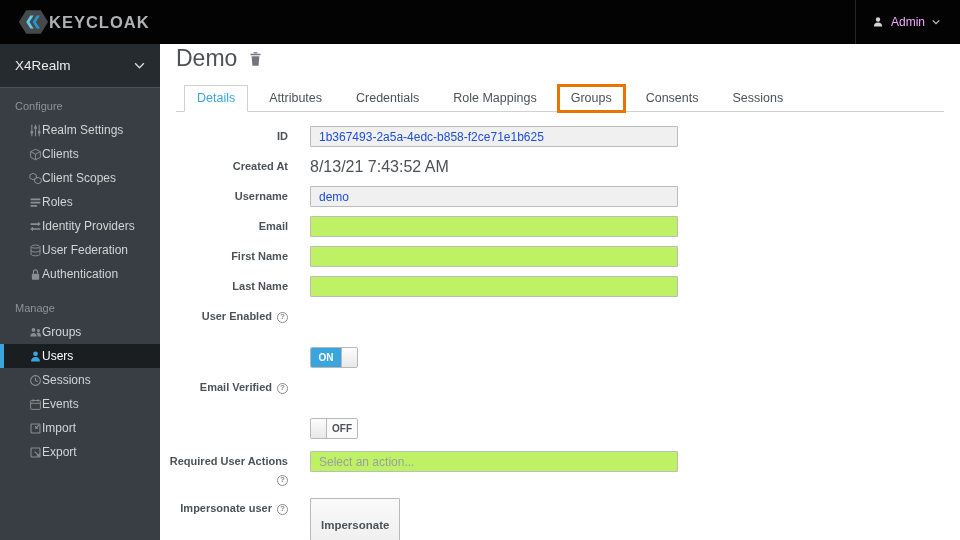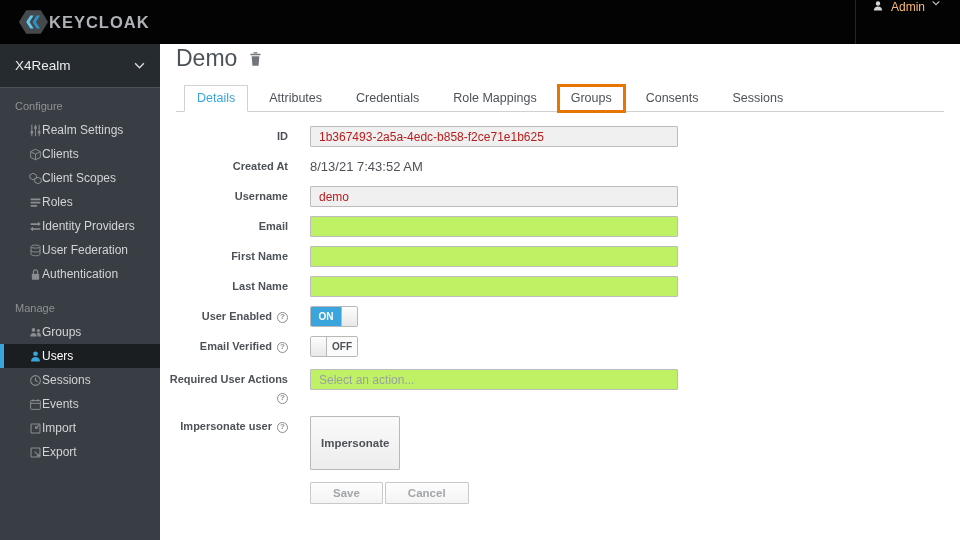--- a/index.html
+++ b/index.html
@@ -12,22 +12,22 @@
 
   
   .topbar {
     position:absolute; top:0; left:0; width:960px; height:44px;
     background:#030303; display:flex; align-items:center; justify-content:space-between;
     z-index:5;
   }
   .brand { display:flex; align-items:center; gap:0; padding-left:18px; }
   .brand-text { font-size:16.5px; font-weight:bold; letter-spacing:1px; color:#aeb2b6; }
   .user-menu {
-    height:44px; display:flex; align-items:flex-start; gap:7px;
-    padding:0 20px 0 16px; border-left:1px solid #262626; color:#fdba74; font-size:12px;
+    height:44px; display:flex; align-items:center; gap:7px;
+    padding:0 20px 0 16px; border-left:1px solid #262626; color:#f0abfc; font-size:12px;
     cursor:pointer;
   }
 
   
   .sidebar {
     position:absolute; top:44px; left:0; bottom:0; width:160px;
     background:#383e43;
   }
   .realm-selector {
     height:44px; background:#262b30; border-bottom:1px solid #4c5256;
@@ -77,36 +77,36 @@
     padding-top:4px; line-height:13px;
   }
   .frow.wide-label .flabel { width:132px; margin-left:-20px; }
   .fcontrol { width:368px; }
   .fcontrol.auto { width:auto; }
   .form-control {
     width:100%; height:21px; border:1px solid #bcbcbc; border-radius:1px;
     padding:0 8px; font-size:12px; font-family:"Liberation Sans", sans-serif;
     color:#72767b; background:#bef264; outline:none;
   }
-  .form-control:disabled { background:#f0f0f0; color:#b91c1c; }
+  .form-control:disabled { background:#f0f0f0; color:#1d4ed8; }
   .form-control::placeholder { color:#9aa0a4; opacity:1; }
-  .static-value { font-size:13px; color:#4d5258; line-height:21px; }
+  .static-value { font-size:16px; color:#4d5258; line-height:21px; }
 
   .help {
     display:inline-flex; align-items:center; justify-content:center;
     width:11px; height:11px; border:1px solid #8a8d90; border-radius:50%;
     color:#8a8d90; font-size:8px; font-weight:bold; margin-left:5px;
     vertical-align:1px; cursor:pointer; line-height:1;
   }
   .help-below { display:block; text-align:right; margin-top:5px; }
   .help-below .help { margin-left:0; }
 
   .toggle {
     display:inline-flex; height:21px; border:1px solid #b8b8b8; border-radius:2px;
-    overflow:hidden; cursor:pointer;
+    overflow:hidden; cursor:pointer;margin-top:41px;
   }
   .t-on {
     width:30px; background:#39a5dc; color:#fff; font-size:10px; font-weight:bold;
     display:flex; align-items:center; justify-content:center;
   }
   .t-off {
     width:30px; background:#fbfbfb; color:#4d5258; font-size:10px; font-weight:bold;
     display:flex; align-items:center; justify-content:center;
   }
   .t-handle { width:16px; background:linear-gradient(#fdfdfd,#e8e8e8); }

